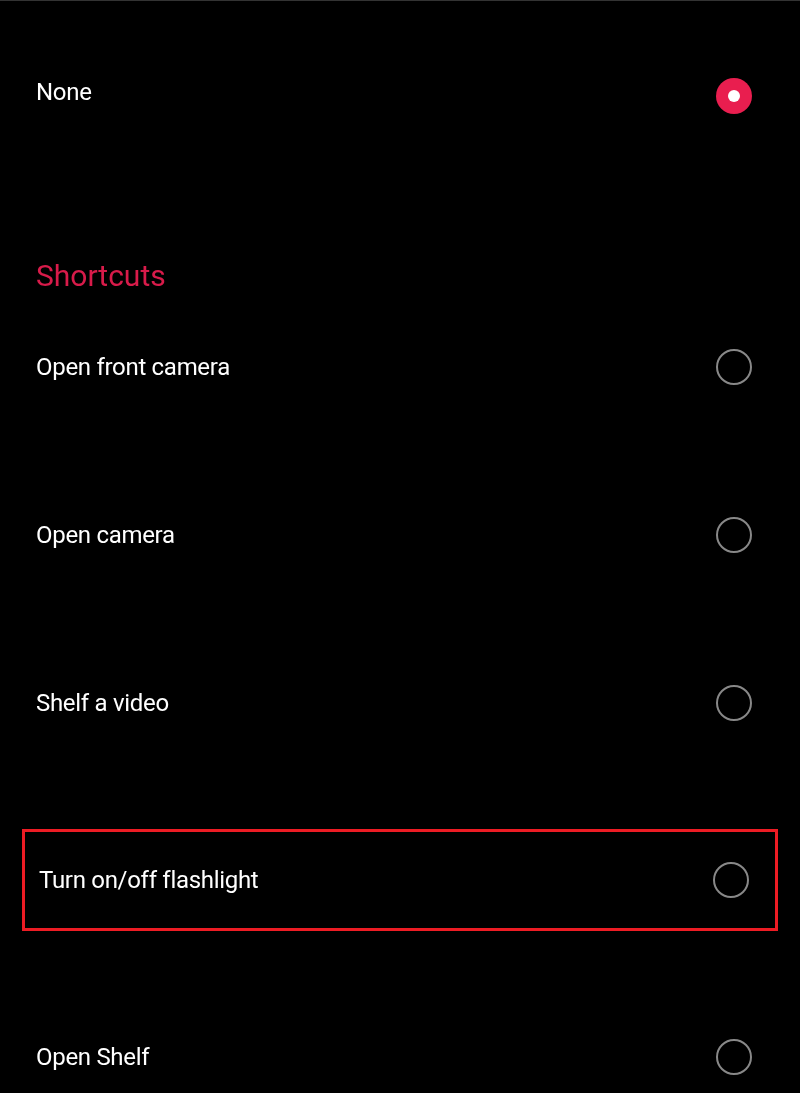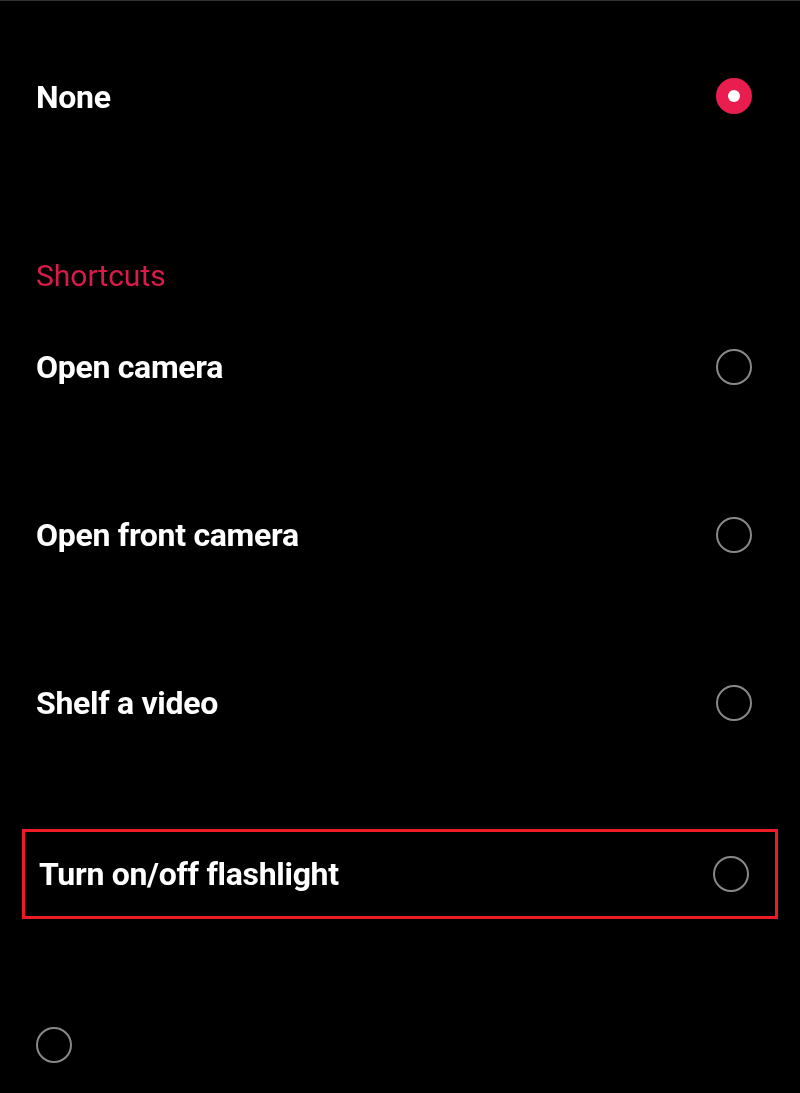--- a/index.html
+++ b/index.html
@@ -33,22 +33,22 @@
       height: 180px;
       padding-top: 20px;
       align-items: flex-start;
     }
     .option-row.first .option-label,
     .option-row.first .radio-wrapper {
       margin-top: 55px;
     }
     .option-label {
       color: #ffffff;
-      font-size: 32px;
-      font-weight: 700;
+      font-size: 24px;
+      font-weight: 400;
       letter-spacing: -0.3px;
     }
     .section-header {
       color: #d81b4a;
       font-size: 30px;
       font-weight: 400;
       padding: 0 36px;
       margin-top: 75px;
       margin-bottom: -10px;
     }
@@ -76,21 +76,21 @@
     .radio-selected-inner {
       width: 12px;
       height: 12px;
       border-radius: 50%;
       background-color: #ffffff;
     }
     .highlighted-row {
       border: 3px solid #ed1c24;
       margin: 0 22px;
       padding: 0 26px 0 14px;
-      height: 90px;
+      height: 102px;
       display: flex;
       align-items: center;
       justify-content: space-between;
       cursor: pointer;
     }
     .shortcuts-section .option-row {
       height: 168px;
     }
     .row-spacer-before-highlight {
       height: 42px;
@@ -111,28 +111,28 @@
         <span class="radio-selected-inner"></span>
       </span>
     </span>
   </div>
 
   <div class="section-header">Shortcuts</div>
 
   <div class="shortcuts-section">
 
     <div class="option-row">
-      <span class="option-label">Open camera</span>
+      <span class="option-label">Open front camera</span>
       <span class="radio-wrapper">
         <span class="radio-unselected"></span>
       </span>
     </div>
 
     <div class="option-row">
-      <span class="option-label">Open front camera</span>
+      <span class="option-label">Open camera</span>
       <span class="radio-wrapper">
         <span class="radio-unselected"></span>
       </span>
     </div>
 
     <div class="option-row">
       <span class="option-label">Shelf a video</span>
       <span class="radio-wrapper">
         <span class="radio-unselected"></span>
       </span>
@@ -143,19 +143,20 @@
     <div class="highlighted-row">
       <span class="option-label">Turn on/off flashlight</span>
       <span class="radio-wrapper">
         <span class="radio-unselected"></span>
       </span>
     </div>
 
     <div class="row-spacer-after-highlight"></div>
 
     <div class="option-row">
+      <span class="option-label">Open Shelf</span>
       <span class="radio-wrapper">
         <span class="radio-unselected"></span>
       </span>
     </div>
 
   </div>
 </div>
 
 </body></html>

